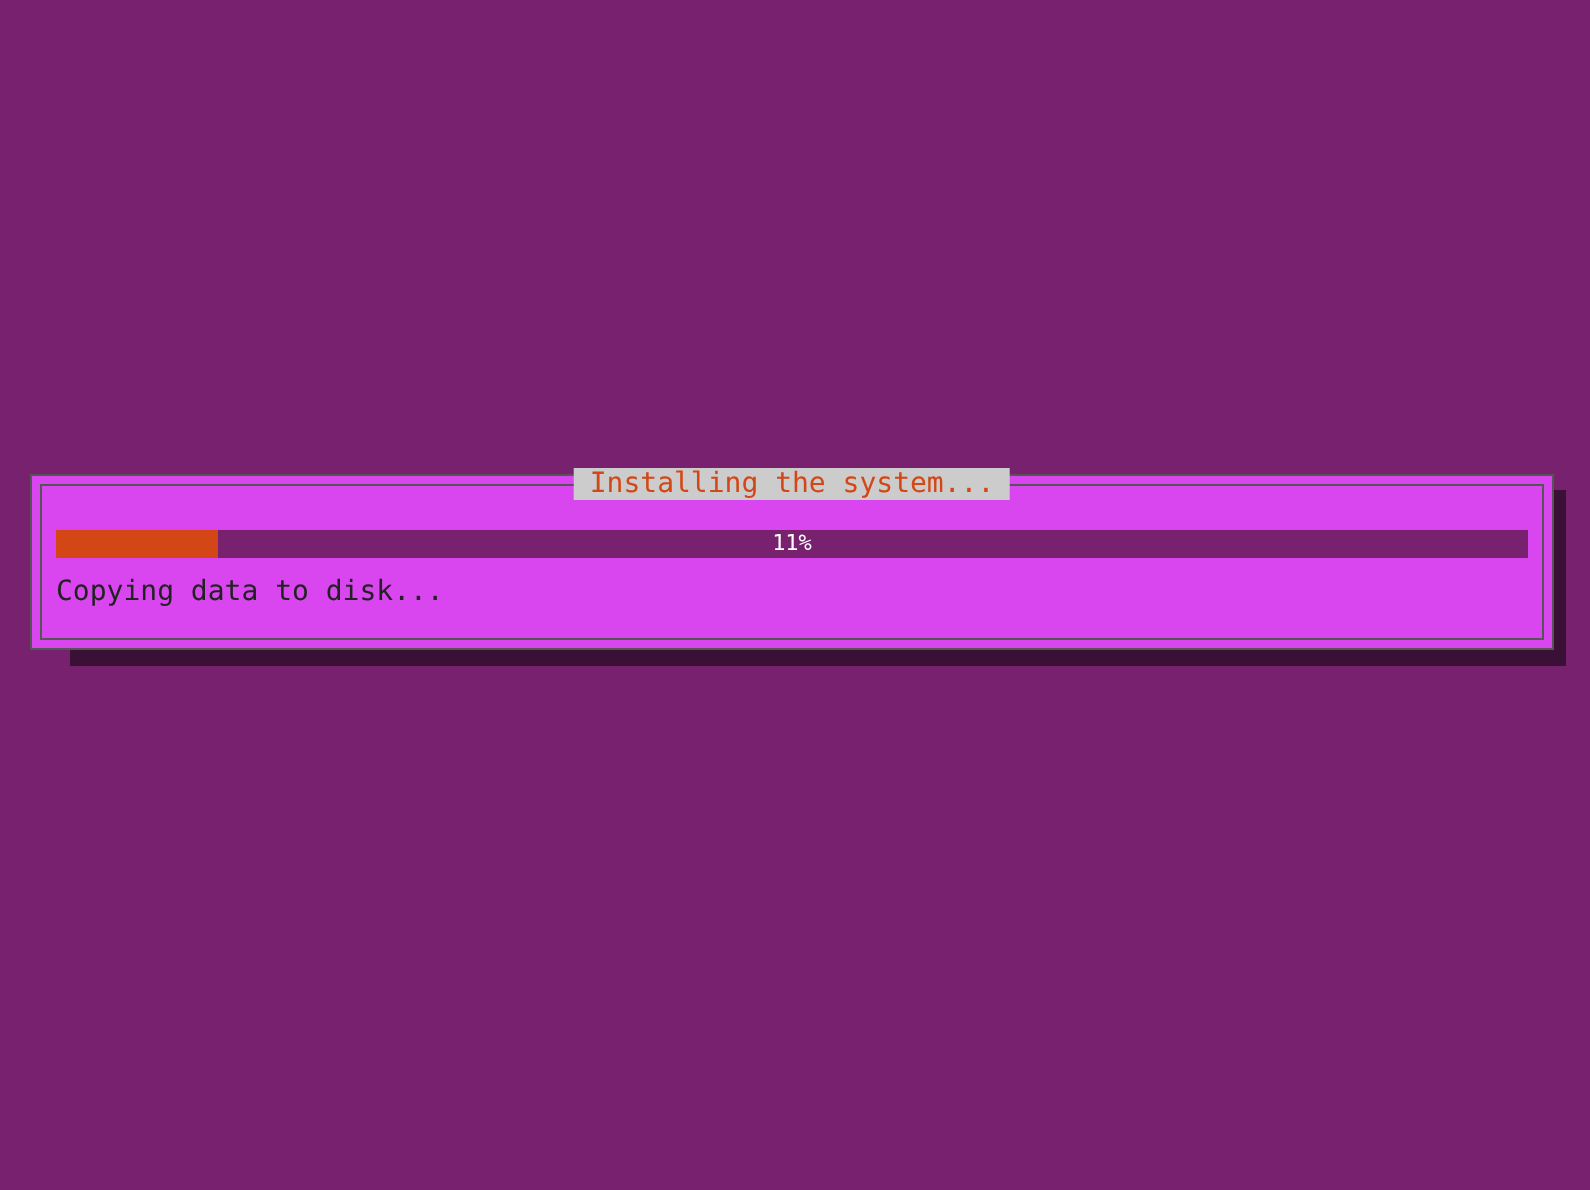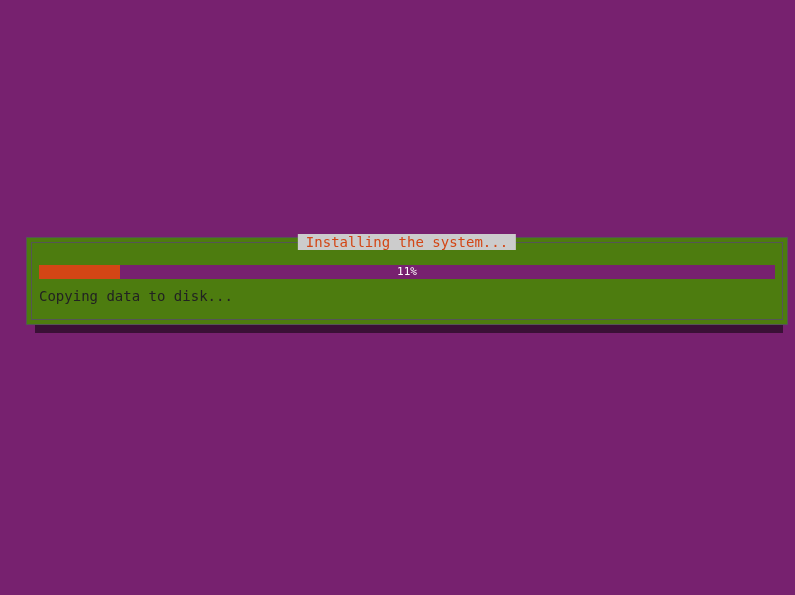--- a/index.html
+++ b/index.html
@@ -23,24 +23,24 @@
       top: 245px;
       left: 35px;
       width: 748px;
       height: 88px;
       background-color: #3a1036;
     }
     
     .dialog {
       position: absolute;
       top: 237px;
-      left: 26px;
+      left: 15px;
       width: 762px;
       height: 88px;
-      background-color: #4d7c0f;
+      background-color: #d946ef;
       border: 1px solid #555555;
       padding: 4px;
     }
     
     .dialog-inner {
       width: 100%;
       height: 100%;
       border: 1px solid #555555;
       position: relative;
     }

